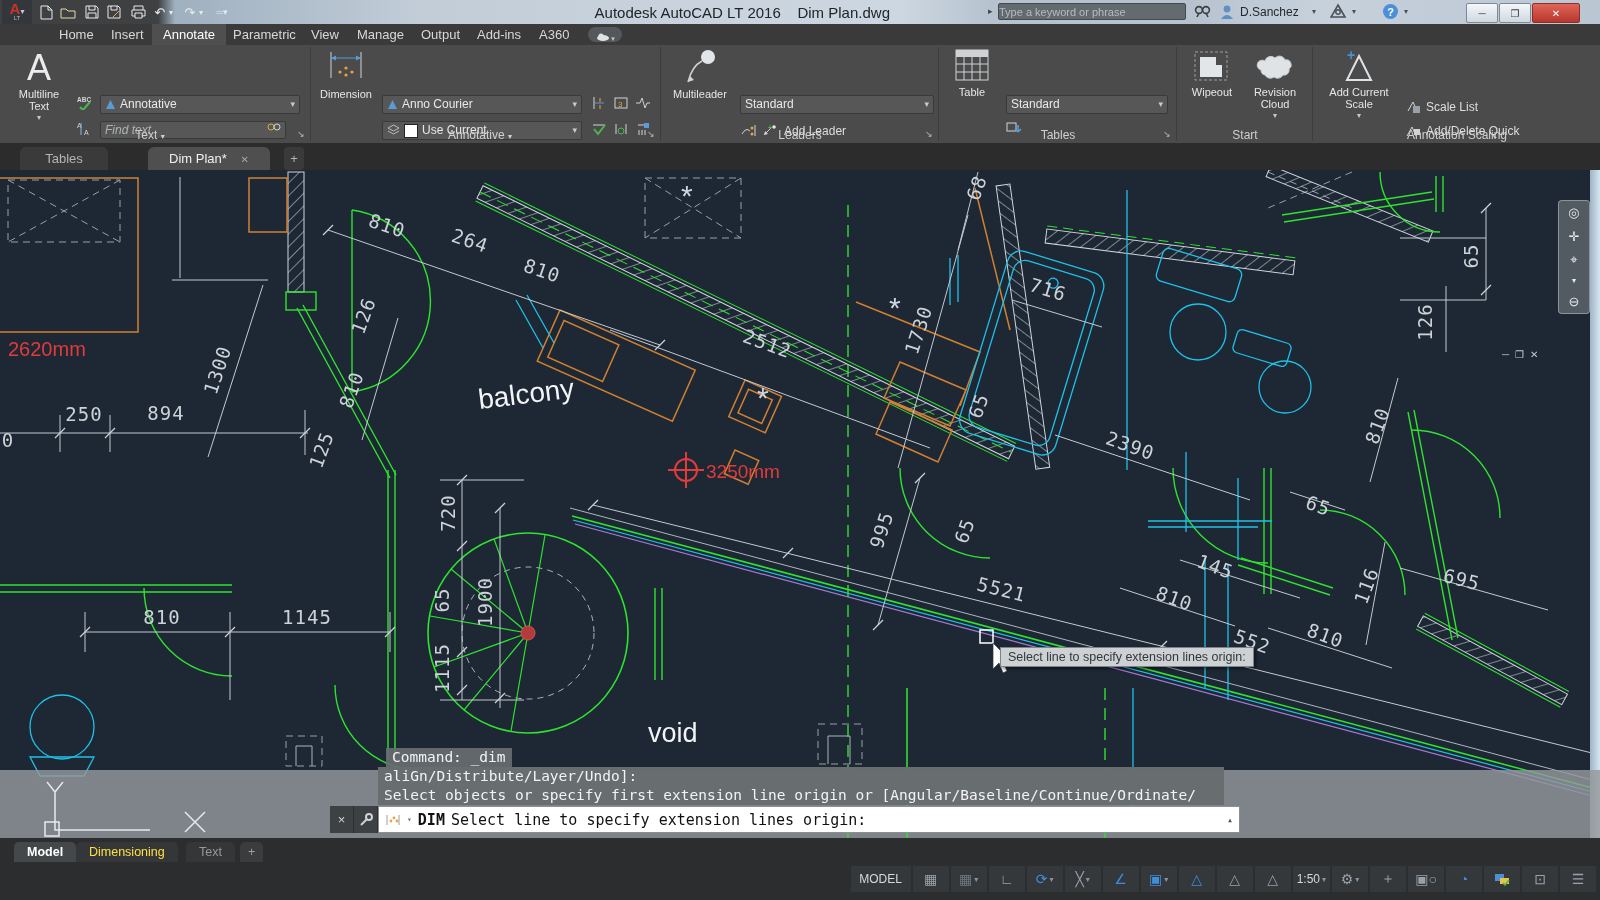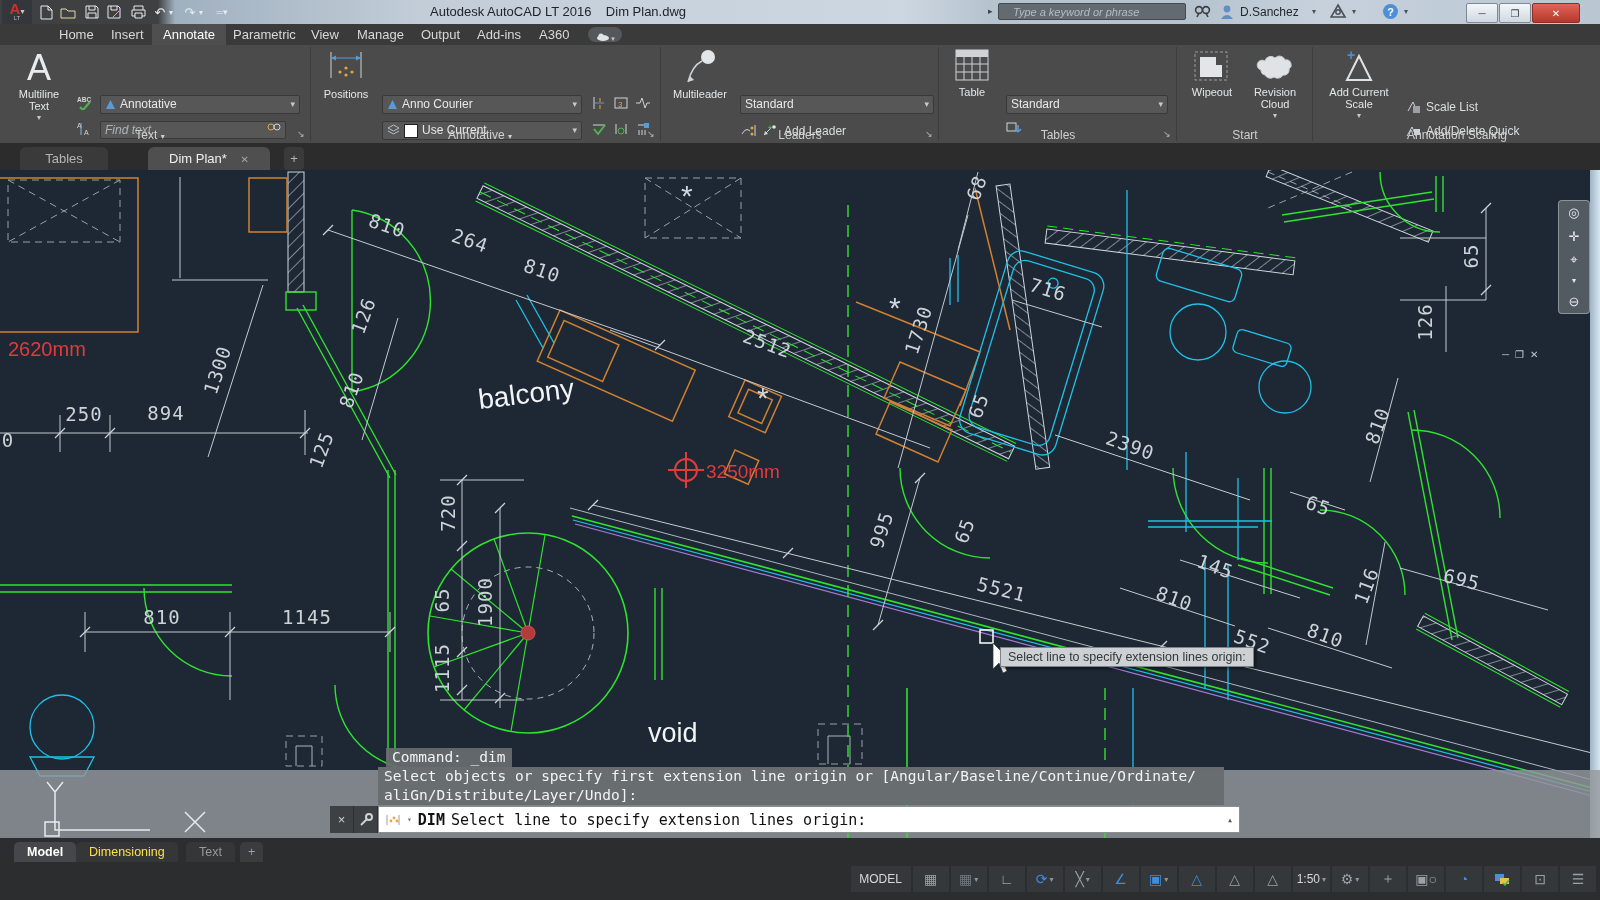--- a/index.html
+++ b/index.html
@@ -3,22 +3,22 @@
 <meta charset="utf-8">
 <style>
   html,body{margin:0;padding:0}
   body{width:1600px;height:900px;overflow:hidden;position:relative;background:#2b2d2f;
        font-family:"Liberation Sans",sans-serif;-webkit-font-smoothing:antialiased}
   .abs{position:absolute}
   
   #titlebar{left:0;top:0;width:1600px;height:24px;
     background:linear-gradient(90deg,#3e4042 0,#3e4042 158px,#9fb0bf 175px,#c2cdd8 420px,#cdd7e1 900px,#b6c3cf 990px,#b6c3cf 1190px,#c6d1dc 1320px,#bac6d2 1600px);}
   .qicon{position:absolute;top:3px;width:20px;height:18px;display:flex;align-items:center;justify-content:center;color:#e8eaec;font-size:13px}
-  .title-text{position:absolute;top:4px;left:430px;width:460px;text-align:left;font-size:13px;color:#20252a;white-space:nowrap}
-  #searchbox{position:absolute;left:998px;top:3px;width:188px;height:17px;background:#646b70;border:1px solid #44494d;border-radius:2px;color:#b4bcc1;font-style:italic;font-size:11px;line-height:17px;padding-left:14px;box-sizing:border-box}
+  .title-text{position:absolute;top:4px;left:430px;width:460px;text-align:right;font-size:15px;color:#20252a;white-space:nowrap}
+  #searchbox{position:absolute;left:998px;top:3px;width:188px;height:17px;background:#646b70;border:1px solid #44494d;border-radius:2px;color:#b4bcc1;font-size:11px;line-height:17px;box-sizing:border-box}
   .winbtn{position:absolute;top:3px;height:18px;border:1px solid #7e8994;border-radius:2px;display:flex;align-items:center;justify-content:center;font-size:10px;color:#394049;background:linear-gradient(#f4f7fa,#cfd8e0)}
   
   #ribbontabs{left:0;top:24px;width:1600px;height:21px;background:#3a3a3a}
   .rtab{position:absolute;top:0;height:21px;line-height:21px;padding:0 11px;font-size:13px;color:#d8d8d8}
   .rtab.active{background:#4f4f4f;color:#fff}
   
   #ribbon{left:0;top:45px;width:1600px;height:98px;background:#4b4b4b;border-bottom:1px solid #333}
   .psep{position:absolute;top:2px;width:1px;height:94px;background:#3d3d3d}
   .pfoot{position:absolute;top:83px;height:15px;text-align:center;font-size:12px;color:#cfcfcf;line-height:15px}
   .launch{position:absolute;top:84px;font-size:9px;color:#b8b8b8}
@@ -200,21 +200,21 @@
         <line x1="36" y1="4" x2="36" y2="30" stroke="#cfd3d6"></line>
         <line x1="6" y1="10" x2="36" y2="10" stroke="#5b9bd5"></line>
         <path d="M6,10 l5,-2.5 v5 z M36,10 l-5,-2.5 v5 z" fill="#5b9bd5"></path>
         <g fill="#e8a33d">
           <circle cx="15" cy="24" r="1.6"></circle>
           <circle cx="21" cy="20" r="1.6"></circle>
           <circle cx="27" cy="24" r="1.6"></circle>
           <circle cx="21" cy="27" r="1.6"></circle>
         </g>
       </svg>
-    <span>Positions</span>
+    <span>Dimension</span>
   </div>
   <div class="combo" style="left:382px;top:50px;width:200px">
     <svg width="11" height="11">
         <path d="M5.5,1 L10,10 H1 Z" fill="#5b9bd5"></path>
       </svg>
     <span>Anno Courier</span>
       <span class="caret">▾</span>
   </div>
   <div class="combo" style="left:382px;top:76px;width:200px">
     <svg width="13" height="13">
@@ -681,22 +681,22 @@
   <line x1="1133" y1="770" x2="1133" y2="812" stroke="#1fc0e8" stroke-width="1.2"></line>
   <g stroke="#e6eaec" stroke-width="1.5" fill="none">
     <path d="M55,792 V830 H150 M55,792 L47,782 M55,792 L63,782"></path>
     <rect x="45" y="822" width="14" height="14"></rect>
     <path d="M185,812 L205,832 M205,812 L185,832"></path>
   </g>
 </svg>
 
 <div class="chip abs" style="left:386px;top:748px">Command: _dim</div>
 <div class="abs" style="left:378px;top:767px;width:846px;background:rgba(104,108,112,.92)">
+  <div class="chip" style="position:static">aliGn/Distribute/Layer/Undo]:</div>
   <div class="chip" style="position:static">Select objects or specify first extension line origin or [Angular/Baseline/Continue/Ordinate/</div>
-  <div class="chip" style="position:static">aliGn/Distribute/Layer/Undo]:</div>
 </div>
 
 <div id="cmdinput" class="abs">
   <span class="cmdbtn">×</span>
   <span class="cmdbtn">
       <svg width="14" height="14">
         <path d="M2,12 L8,6" stroke="#cfd3d6" stroke-width="2"></path>
         <circle cx="10" cy="4" r="3" fill="none" stroke="#cfd3d6" stroke-width="2"></circle>
       </svg>
     </span>

